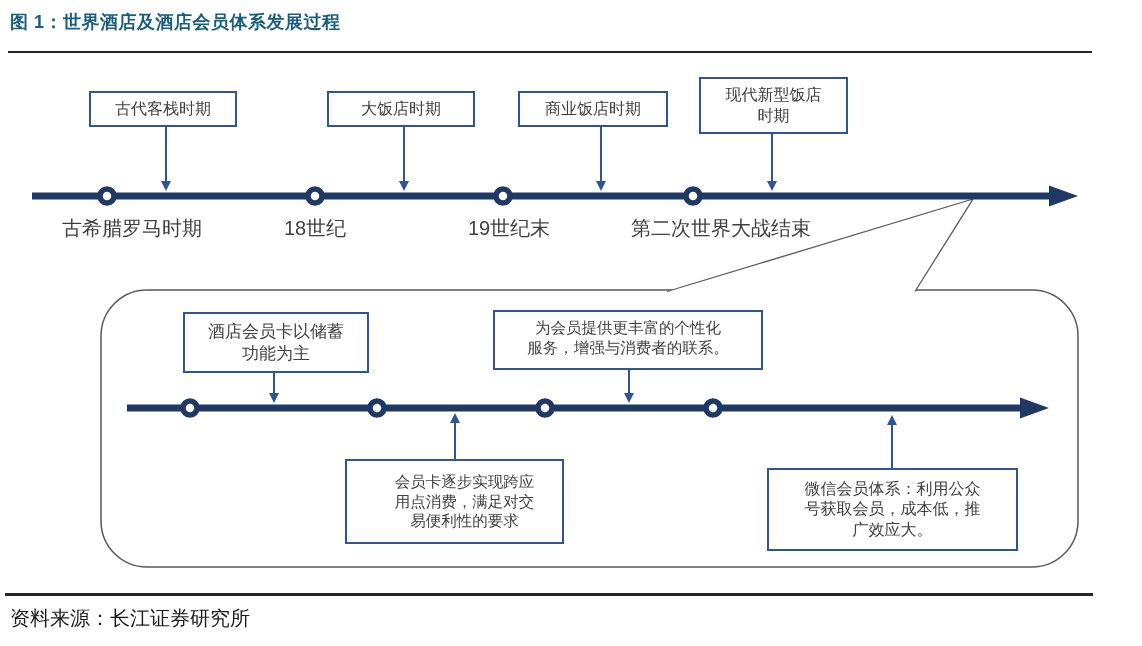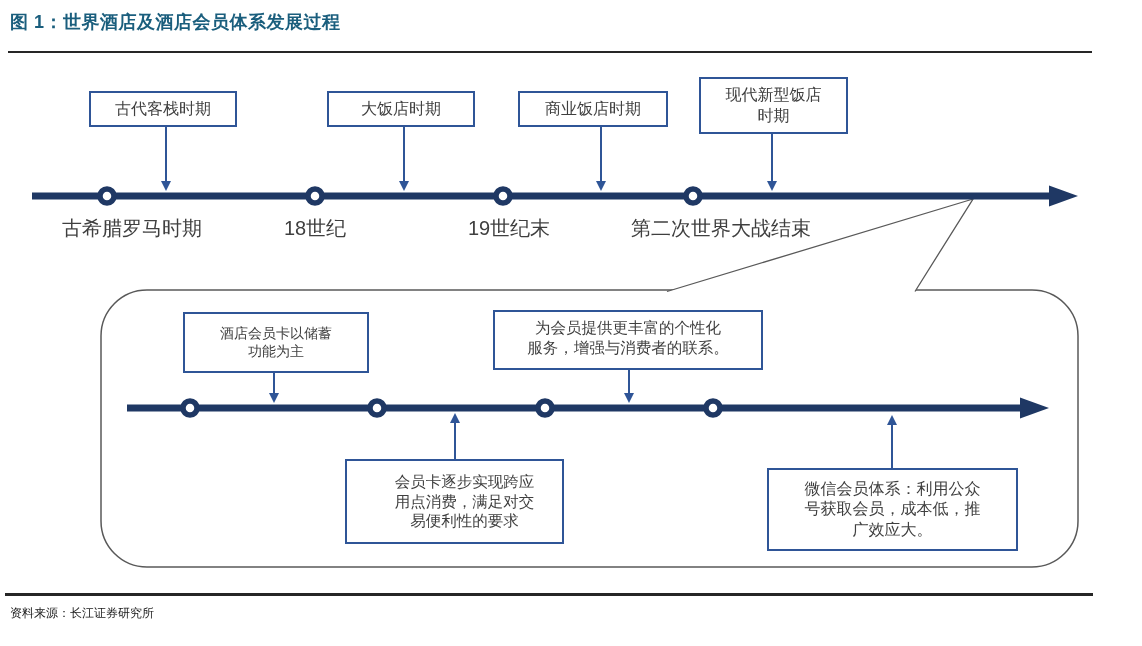--- a/index.html
+++ b/index.html
@@ -42,21 +42,21 @@
   .era-label{
     position:absolute;z-index:2;top:215px;transform:translateX(-50%);
     color:var(--text-dark);font-size:20px;white-space:nowrap;
   }
   .footer-divider{
     position:absolute;left:5px;top:593px;width:1088px;height:3px;
     background:var(--divider-dark);
   }
   .fig-source{
     position:absolute;left:10px;top:605px;
-    font-size:12px;font-weight:500;color:#1a1a1a;white-space:nowrap;
+    font-size:20px;font-weight:500;color:#1a1a1a;white-space:nowrap;
   }
 </style>
 </head>
 <body>
 
 <div class="fig-title">图 1：世界酒店及酒店会员体系发展过程</div>
 <div class="title-divider"></div>
 
 <svg class="diagram-svg" width="1142" height="646" viewBox="0 0 1142 646">
 
@@ -100,21 +100,21 @@
 <div class="label-box" style="left:327px;top:91px;width:148px;height:36px;">大饭店时期</div>
 <div class="label-box" style="left:518px;top:91px;width:150px;height:36px;">商业饭店时期</div>
 <div class="label-box" style="left:699px;top:77px;width:149px;height:57px;">现代新型饭店
 时期</div>
 
 <div class="era-label" style="left:132px;">古希腊罗马时期</div>
 <div class="era-label" style="left:315px;">18世纪</div>
 <div class="era-label" style="left:509px;">19世纪末</div>
 <div class="era-label" style="left:721px;">第二次世界大战结束</div>
 
-<div class="label-box" style="left:183px;top:312px;width:186px;height:61px;font-size:14px;">酒店会员卡以储蓄
+<div class="label-box" style="left:183px;top:312px;width:186px;height:61px;font-size:17px;">酒店会员卡以储蓄
 功能为主</div>
 <div class="label-box" style="left:493px;top:310px;width:270px;height:60px;font-size:15.5px;font-family:Liberation Mono, monospace;">为会员提供更丰富的个性化
 服务，增强与消费者的联系。</div>
 <div class="label-box" style="left:345px;top:459px;width:219px;height:85px;font-size:15.5px;padding-left:20px;">会员卡逐步实现跨应
 用点消费，满足对交
 易便利性的要求</div>
 <div class="label-box" style="left:767px;top:468px;width:251px;height:83px;font-size:16px;">微信会员体系：利用公众
 号获取会员，成本低，推
 广效应大。</div>
 

